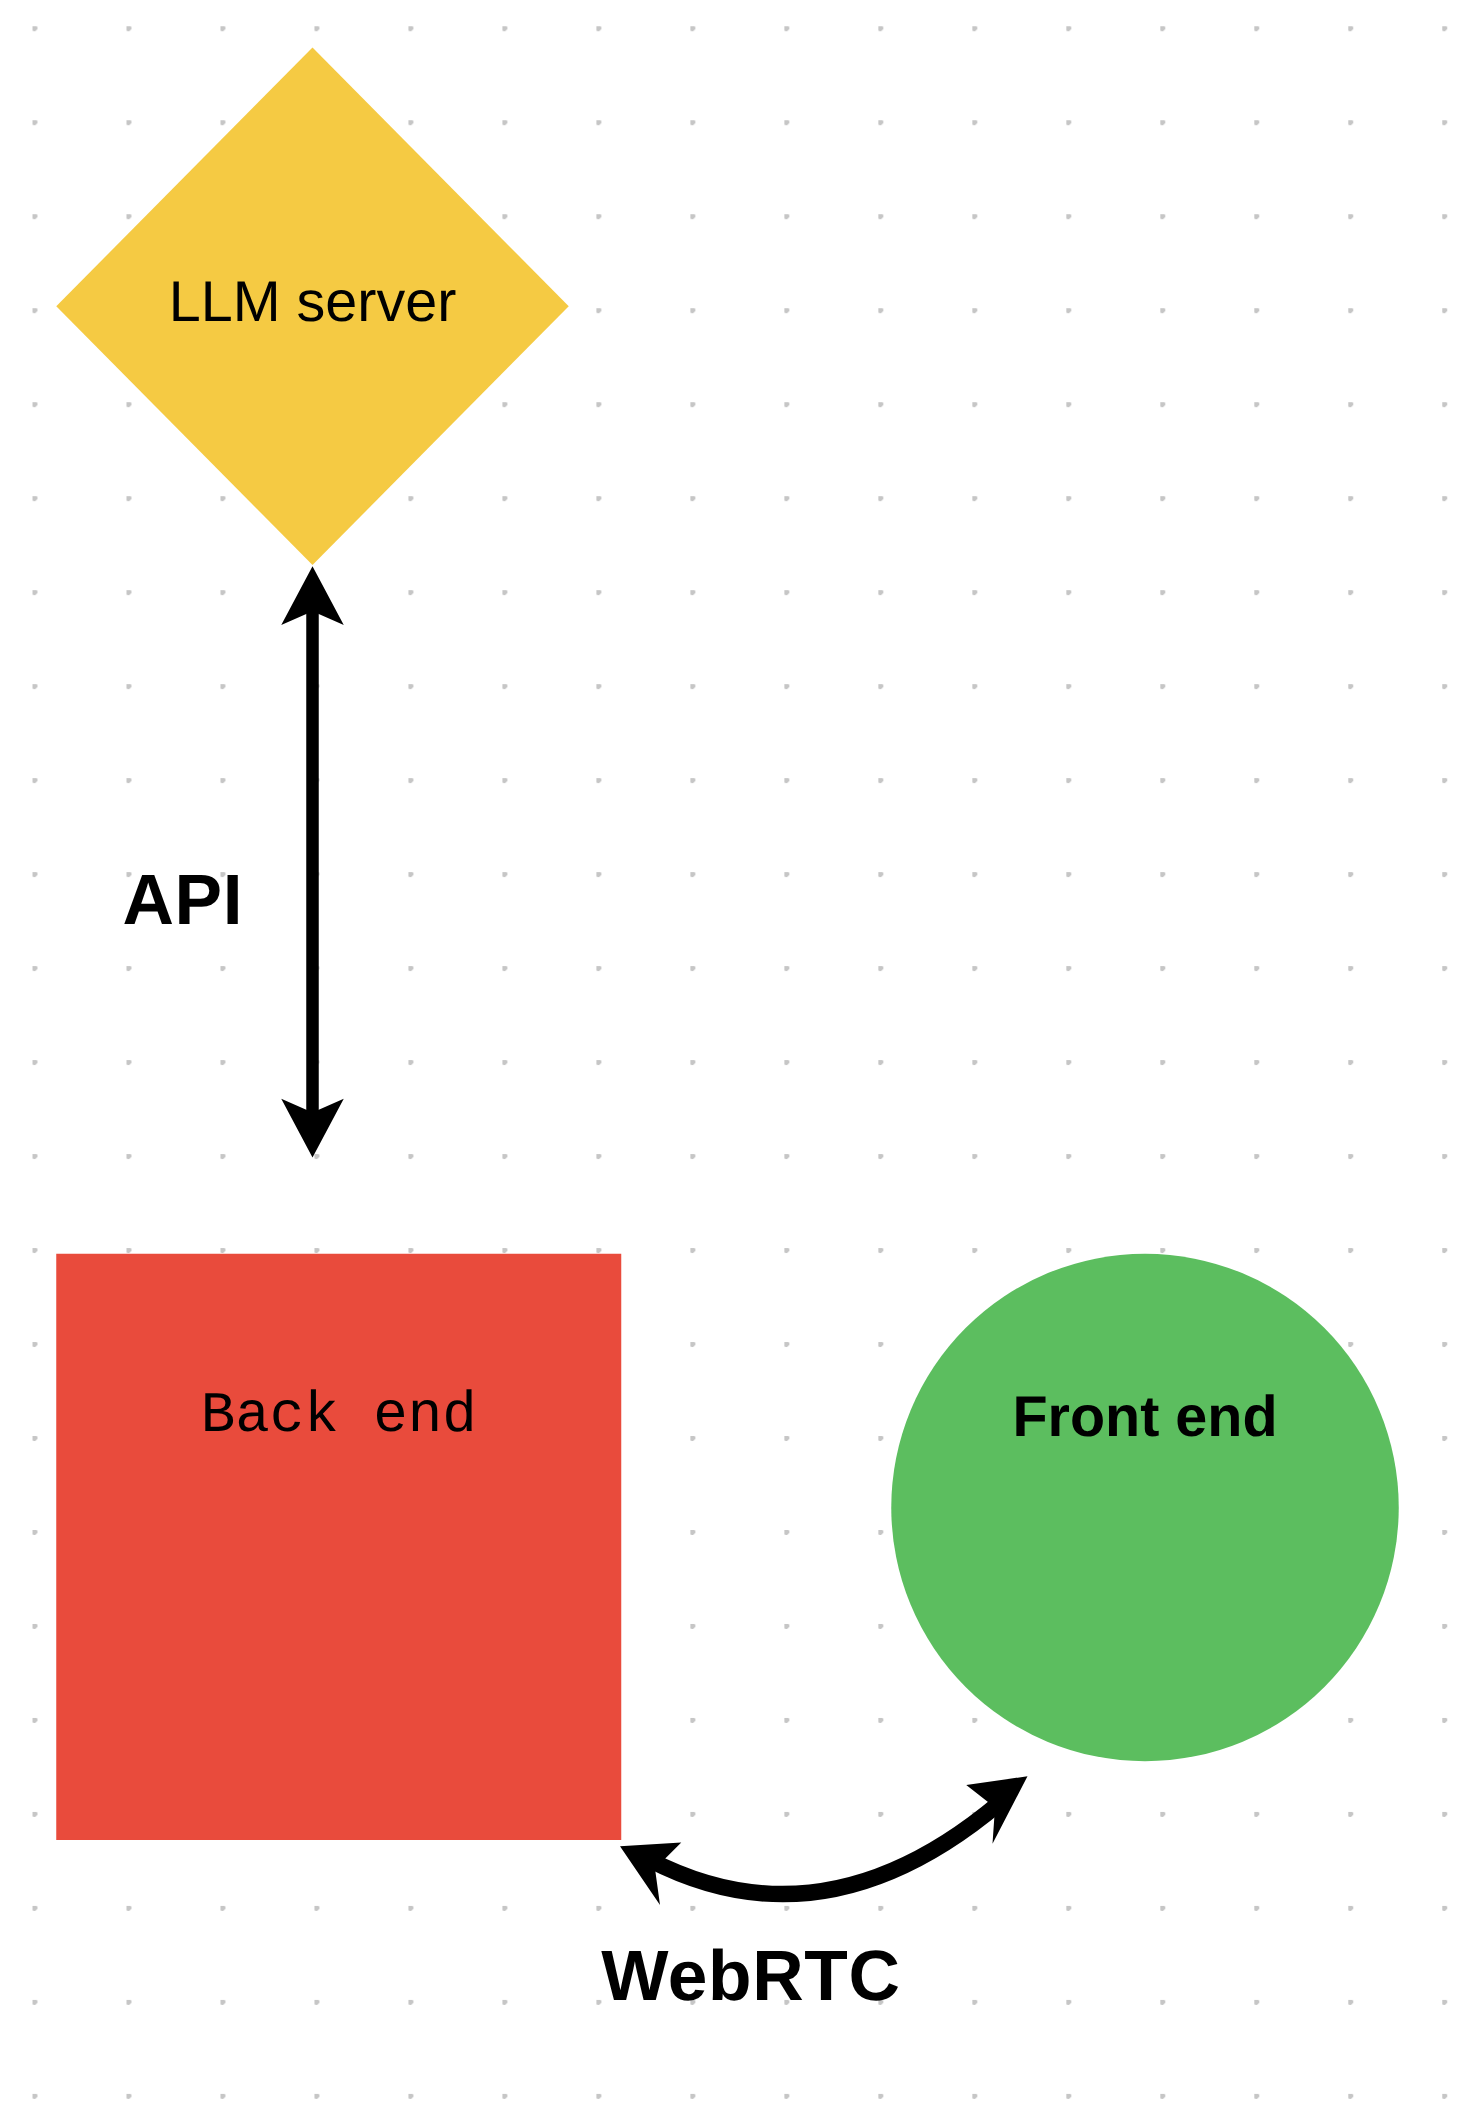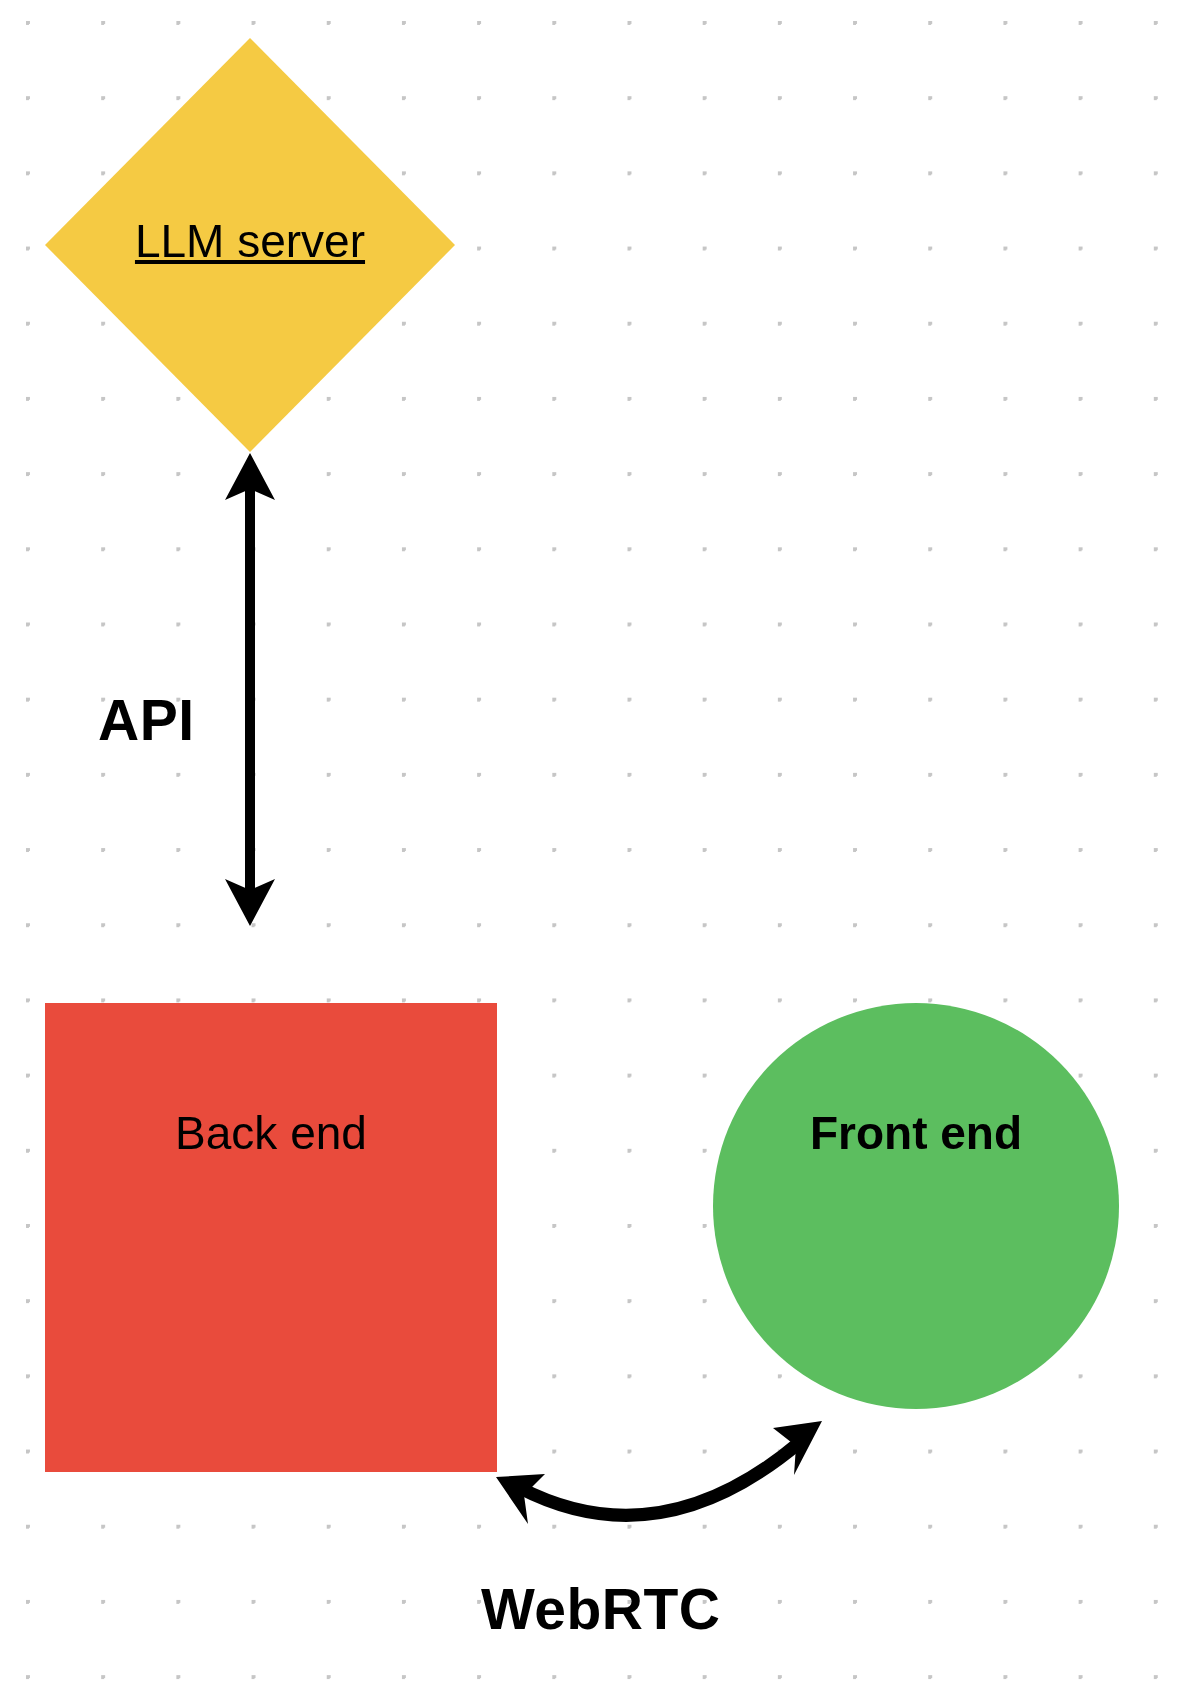--- a/index.html
+++ b/index.html
@@ -43,47 +43,46 @@
     font-weight: 700;
     white-space: nowrap;
     line-height: 1;
     pointer-events: none;
   }
   #label-llm-server {
     left: 0;
     top: 218px;
     width: 500px;
     font-size: 46px;
-    text-decoration: underline;
   }
   #label-back-end {
     left: 45px;
     top: 1110px;
     width: 452px;
     font-size: 46px;
+    font-family: Liberation Mono, monospace;
   }
   #label-front-end {
     left: 713px;
     top: 1110px;
     width: 406px;
     font-size: 46px;
     font-weight: bold;
   }
   #label-api {
     left: 98px;
     top: 692px;
     font-size: 57px;
     letter-spacing: 0.5px;
   }
   #label-webrtc {
     left: 481px;
     top: 1553px;
     font-size: 57px;
     letter-spacing: 0.5px;
-    margin-top: 28px;
   }
 </style>
 </head>
 <body>
 
 <div id="canvas">
 
   <svg id="vector-layer" viewBox="0 0 1179 1697" xmlns="http://www.w3.org/2000/svg">
 
     <polygon id="shape-llm-server" points="250,38 455,245 250,452 45,245" fill="#F5CA43"></polygon>

